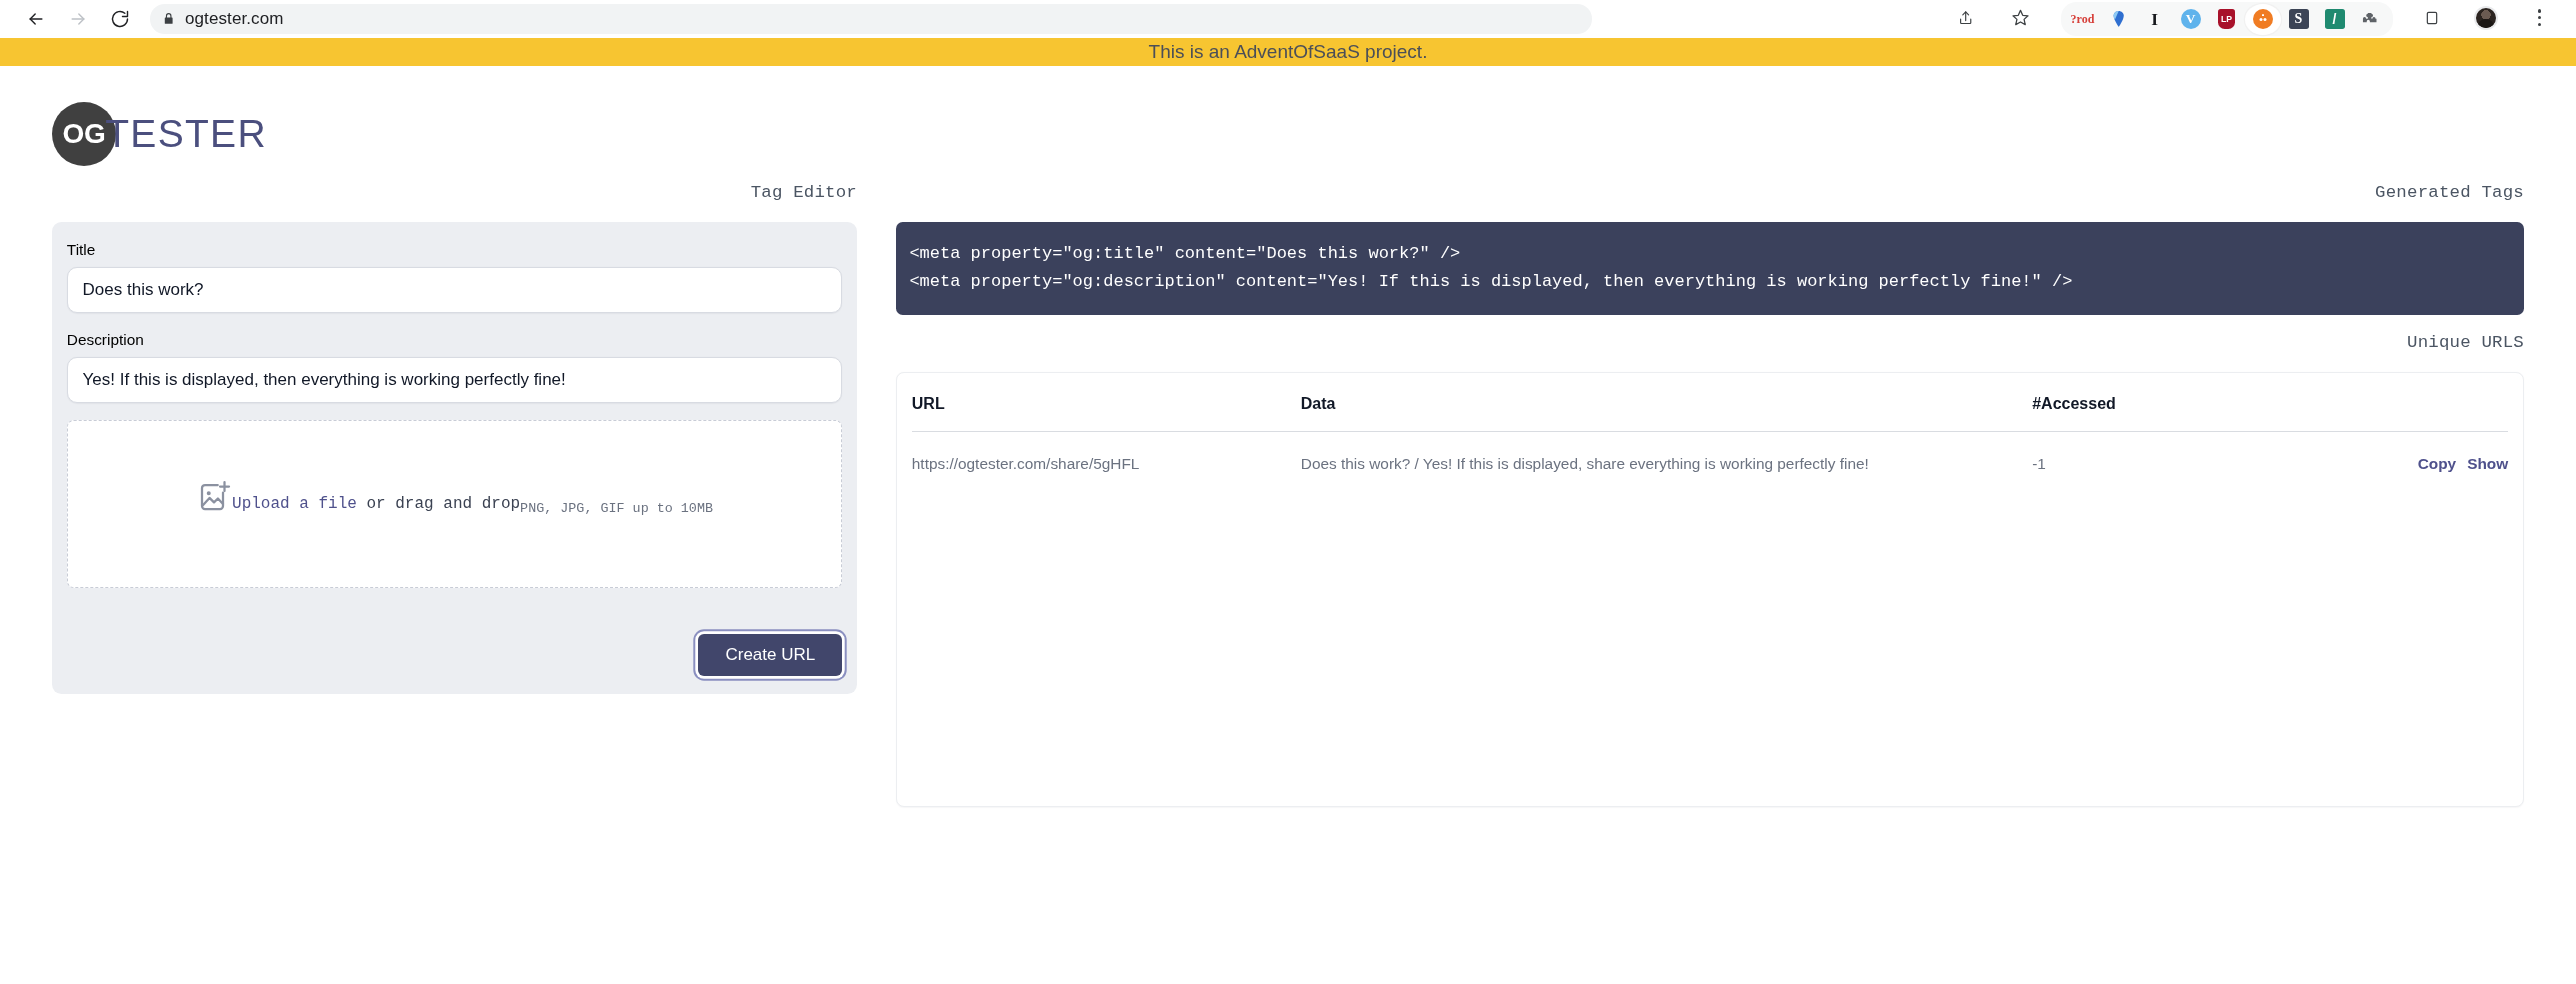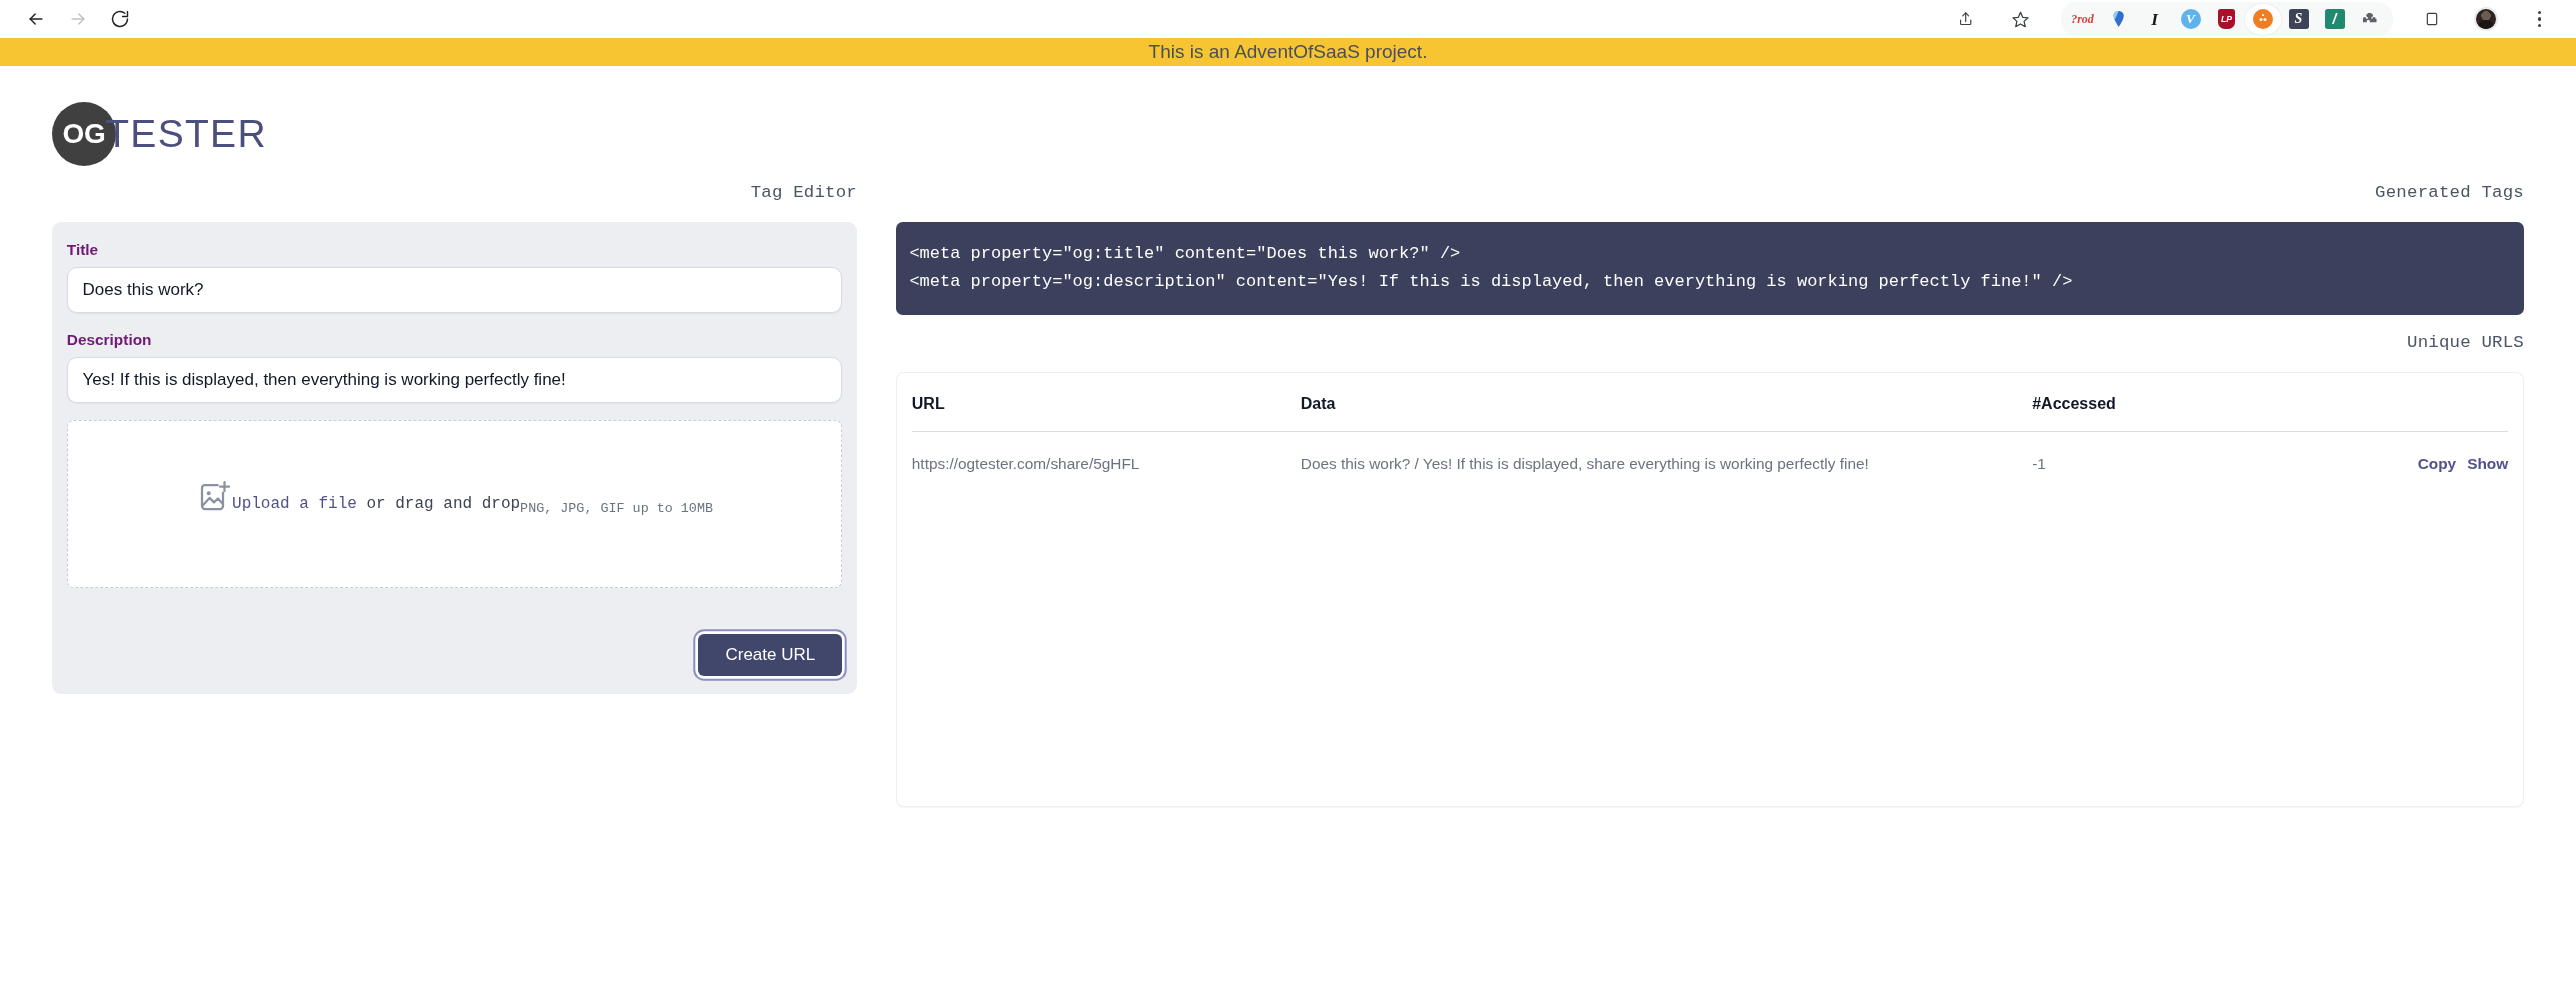--- a/index.html
+++ b/index.html
@@ -46,24 +46,23 @@
   .omnibox .url-text {
     font-size: 17px;
     color: #202124;
     letter-spacing: 0.1px;
     white-space: nowrap;
   }
 
   .chrome-right {
     margin-left: auto;
     display: flex;
-    align-items: center;
+    align-items: flex-start;
     gap: 16px;
     padding-right: 2.7px;
-    font-style: italic;
   }
   .tb-icon {
     width: 38px; height: 31px;
     display: flex; align-items: center; justify-content: center;
     color: #3c4043;
     position: relative;
   }
   .ext-pill {
     display: flex;
     align-items: center;
@@ -180,23 +179,23 @@
   }
 
   
   .form-card {
     background: #eceef2;
     border-radius: 9.4px;
     padding: 19px 14.8px 17.4px 14.8px;
   }
   .field-label {
     font-size: 15.4px;
-    color: #701a75;
+    color: #000000;
     margin-bottom: 8px;
-    font-weight: 700;
+    font-weight: 400;
   }
   .text-input {
     width: 100%;
     height: 46px;
     background: #ffffff;
     border: 0.7px solid #d8dbe2;
     border-radius: 10px;
     font-size: 17px;
     color: #111827;
     padding: 0 14.8px;
@@ -312,20 +311,28 @@
         <polyline points="13 6 19 12 13 18"></polyline>
       </svg>
   </div>
   <div class="nav-btn">
     <svg width="20" height="20" viewBox="0 0 24 24" fill="none" stroke="currentColor" stroke-width="1.7" stroke-linecap="round" stroke-linejoin="round">
         <path d="M21 12a9 9 0 1 1-3.2-6.9"></path>
         <polyline points="21 3 21 9 15 9"></polyline>
       </svg>
   </div>
 
+  <div class="omnibox">
+    <span class="lock">
+      <svg width="13.4" height="13.4" viewBox="0 0 24 24" fill="currentColor">
+          <path d="M12 2a5 5 0 0 0-5 5v3H6a1 1 0 0 0-1 1v9a1 1 0 0 0 1 1h12a1 1 0 0 0 1-1v-9a1 1 0 0 0-1-1h-1V7a5 5 0 0 0-5-5zm0 2a3 3 0 0 1 3 3v3H9V7a3 3 0 0 1 3-3z"></path>
+        </svg>
+    </span>
+    <span class="url-text">ogtester.com</span>
+  </div>
 
   <div class="chrome-right">
     <div class="tb-icon">
       <svg width="17.4" height="17.4" viewBox="0 0 24 24" fill="none" stroke="currentColor" stroke-width="1.6" stroke-linecap="round" stroke-linejoin="round">
           <path d="M12 16V4"></path>
           <polyline points="8 8 12 4 16 8"></polyline>
           <path d="M5 14v5a1 1 0 0 0 1 1h12a1 1 0 0 0 1-1v-5"></path>
         </svg>
     </div>
     <div class="tb-icon">

